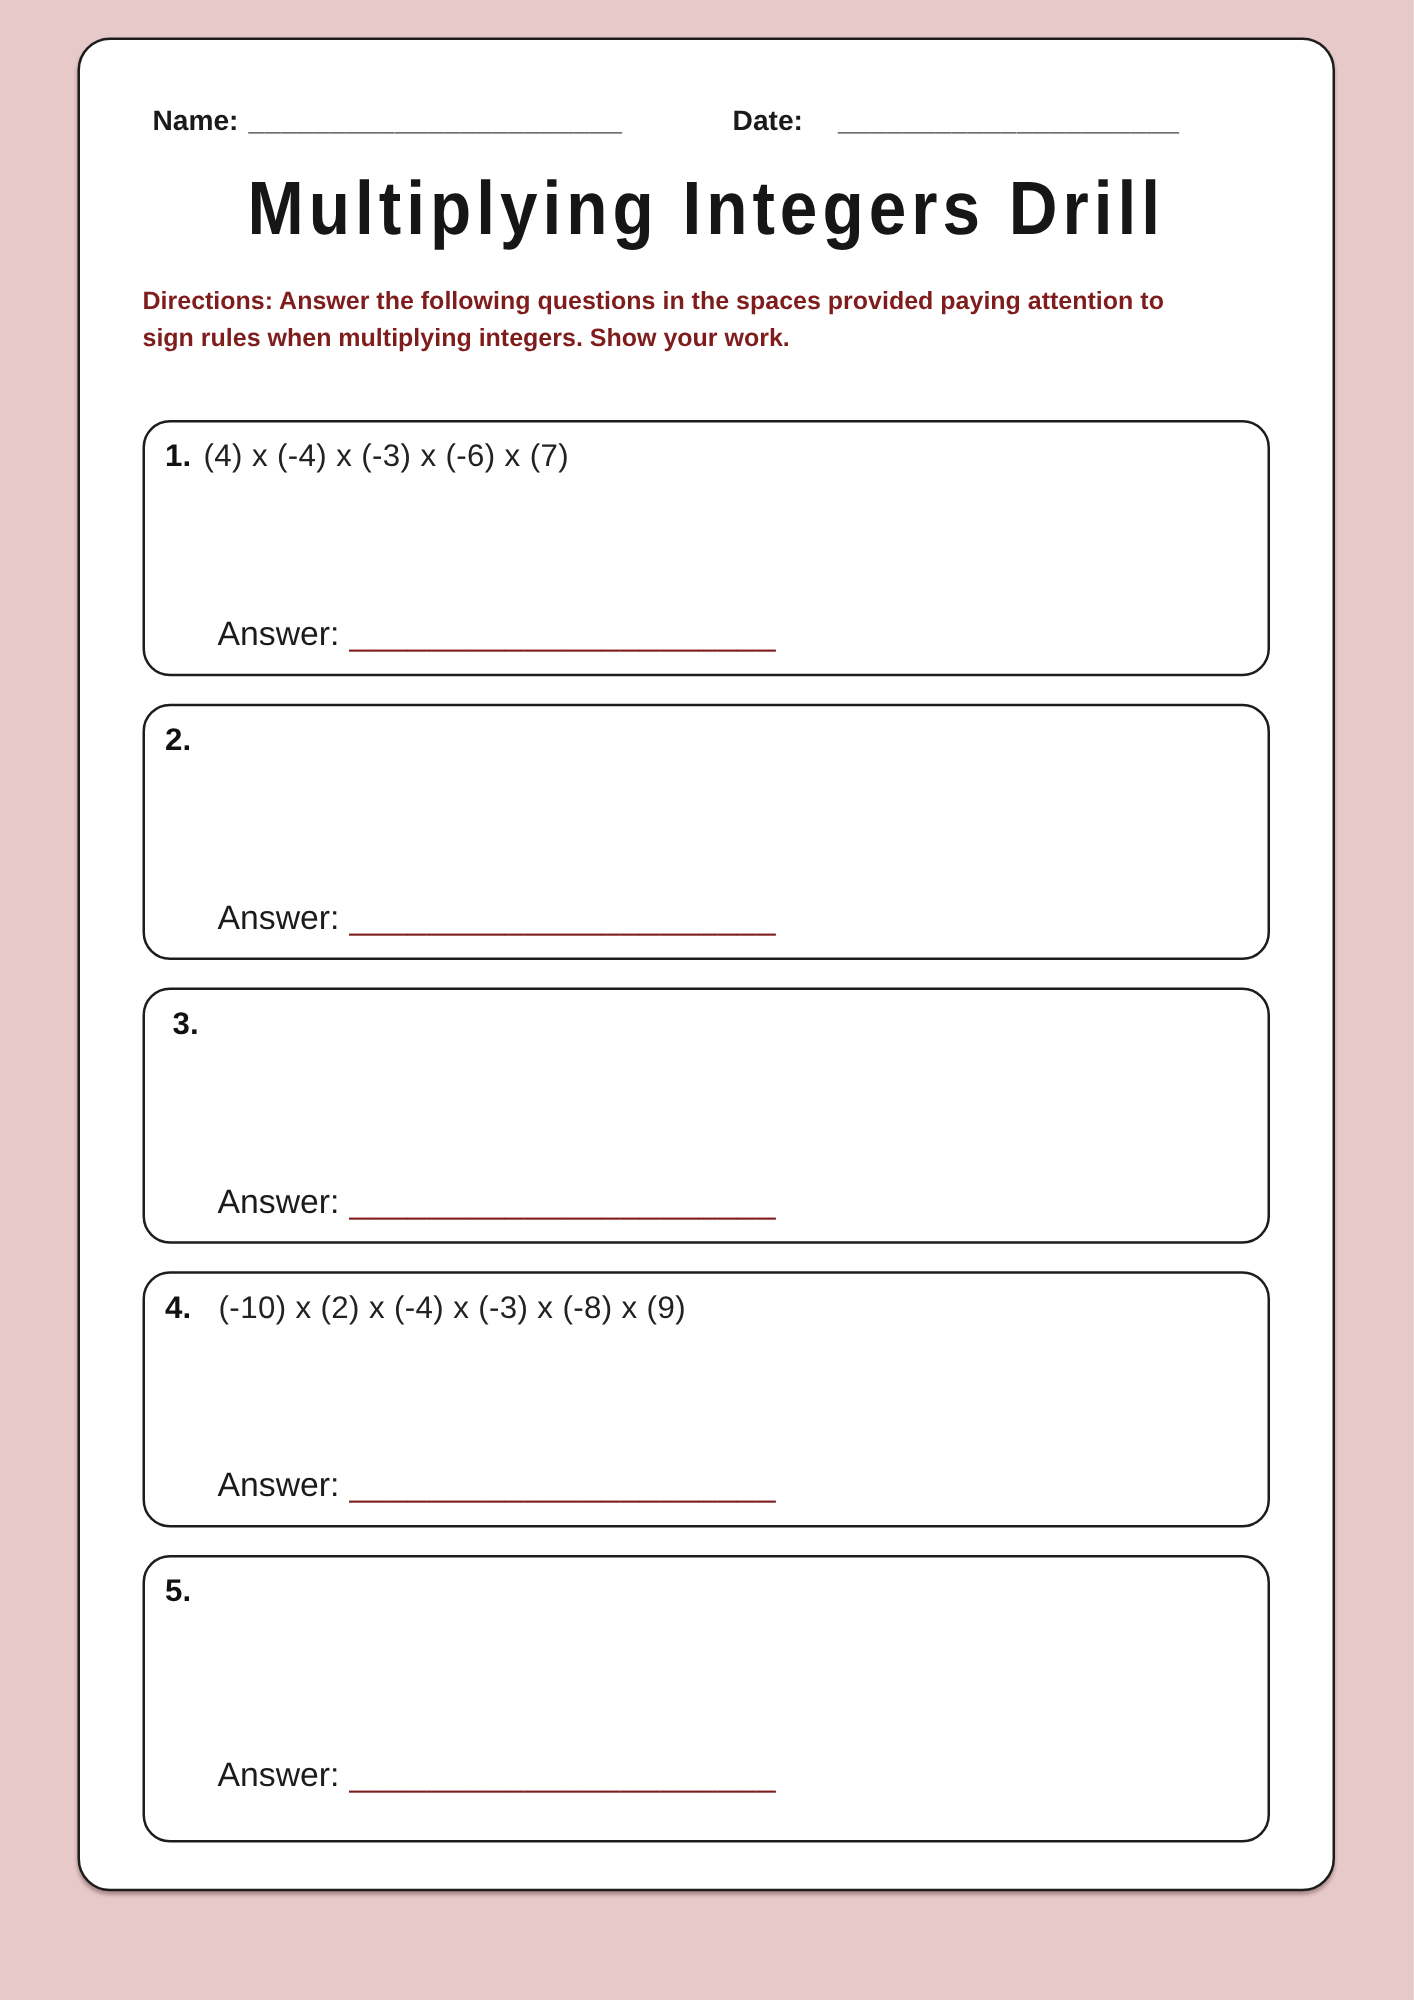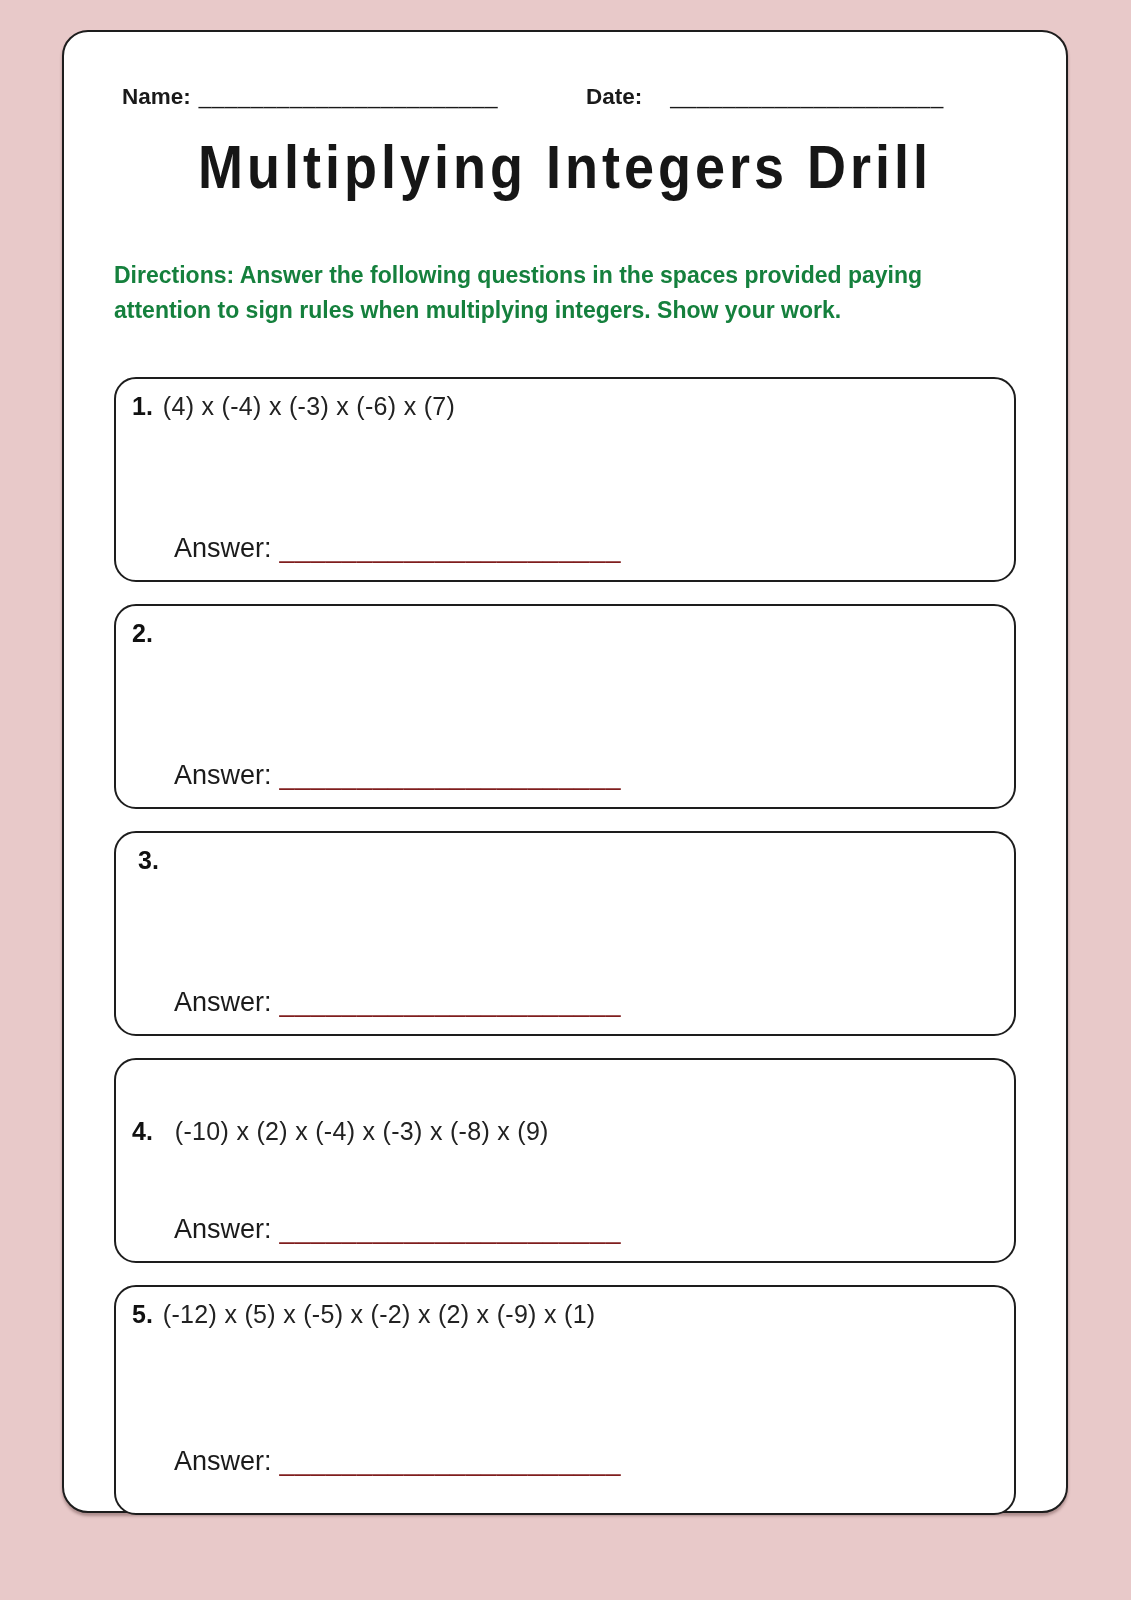--- a/index.html
+++ b/index.html
@@ -37,21 +37,21 @@
     margin-top: 52px;
     padding-left: 8px;
     font-size: 22.5px;
     font-weight: 700;
     white-space: nowrap;
   }
   .field-label {
     margin-right: 8px;
   }
   .blank {
-    font-weight: 400;
+    font-weight: 700;
     letter-spacing: 0.5px;
   }
   .date-group {
     margin-left: 88px;
     display: flex;
     align-items: baseline;
     gap: 18px;
   }
   .date-group .field-label { margin-right: 10px; }
   
@@ -64,26 +64,26 @@
     font-size: 54px;
     font-weight: 700;
     letter-spacing: 4px;
     white-space: nowrap;
     transform: scaleY(1.12);
     transform-origin: center;
     color: #161616;
   }
   
   .directions {
-    margin-top: 60px;
+    margin-top: 28px;
     max-width: 832px;
-    font-size: 23px;
+    font-size: 20px;
     font-weight: 700;
     line-height: 1.5;
-    color: #15803d;
+    color: #7f1d1d;
   }
   
   .problems {
     margin-top: 50px;
   }
   .problem {
     position: relative;
     height: 205px;
     border: 2px solid #1d1d1d;
     border-radius: 22px;
@@ -100,21 +100,21 @@
     color: #222222;
     display: flex;
     align-items: baseline;
   }
   .num {
     font-weight: 700;
     color: #111111;
     margin-right: 10px;
   }
   .problem:nth-child(3) .num { margin-left: 6px; }
-  .problem:nth-child(4) .expr { margin-left: 12px; margin-top: 44px; }
+  .problem:nth-child(4) .expr { margin-left: 12px; }
   .expr {
     font-weight: 400;
     letter-spacing: 0.3px;
   }
   .answer-line {
     position: absolute;
     left: 58px;
     bottom: 16px;
     font-size: 27px;
     display: flex;
@@ -193,21 +193,20 @@
         </div>
         <div class="answer-line">
           <span class="answer-label">Answer:</span>
           <span class="answer-blank">______________________</span>
         </div>
       </div>
 
       <div class="problem">
         <div class="problem-line">
           <span class="num">5.</span>
-          <span class="expr">(-12) x (5) x (-5) x (-2) x (2) x (-9) x (1)</span>
         </div>
         <div class="answer-line">
           <span class="answer-label">Answer:</span>
           <span class="answer-blank">______________________</span>
         </div>
       </div>
 
     </div>
   </div>
 </div>

